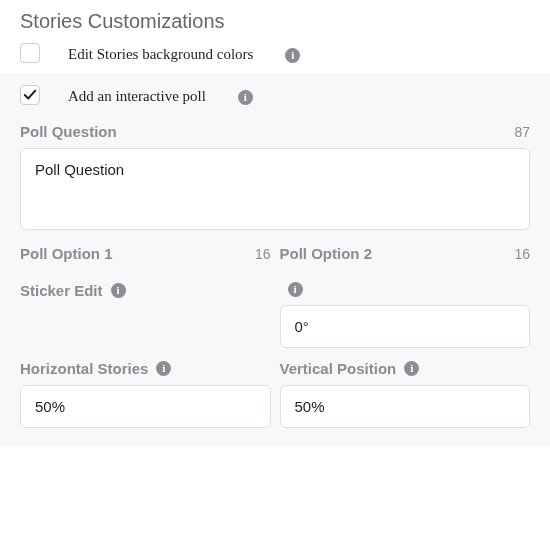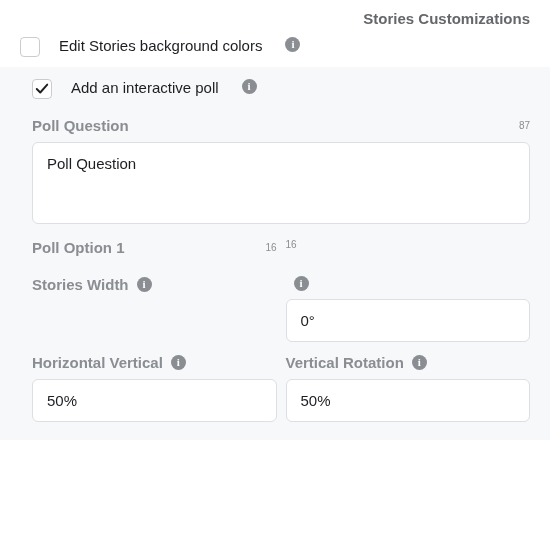--- a/index.html
+++ b/index.html
@@ -4,31 +4,31 @@
   <style>
     * { box-sizing: border-box; margin: 0; padding: 0; }
     body {
       font-family: -apple-system, BlinkMacSystemFont, "Segoe UI", Helvetica, Arial, sans-serif;
       background: #fff;
       color: #1c1e21;
       font-size: 15px;
       width: 550px;
     }
     .section-header {
-      font-weight: 700;
+      font-weight: 400;
       color: #65676b;
       padding: 10px 20px 6px 20px;
-      font-size: 15px;
-      text-align: right;
+      font-size: 20px;
     }
     .checkbox-row {
       display: flex;
-      align-items: flex-start;
+      align-items: flex-end;
       padding: 4px 20px 10px 20px;
-      gap: 19px;
+      gap: 28px;
+      font-family: Liberation Serif, serif;
     }
     .checkbox {
       width: 20px;
       height: 20px;
       border: 1px solid #c9ccd1;
       border-radius: 4px;
       background: #fff;
       display: inline-flex;
       align-items: center;
       justify-content: center;
@@ -54,38 +54,38 @@
       font-weight: 700;
       font-style: normal;
       font-family: Georgia, serif;
       margin-left: 4px;
       cursor: default;
       line-height: 1;
     }
     .info-icon::before { content: "i"; }
     .poll-panel {
       background: #f7f8fa;
-      padding: 12px 20px 18px 32px;
+      padding: 12px 20px 18px 20px;
     }
     .field-label-row {
       display: flex;
       align-items: center;
       justify-content: space-between;
       margin-top: 12px;
       margin-bottom: 8px;
     }
     .field-label {
       font-size: 15px;
       font-weight: 600;
       color: #8a8d91;
       display: flex;
       align-items: center;
     }
     .char-count {
-      font-size: 10px;
+      font-size: 14px;
       color: #8a8d91;
     }
     textarea.input, input.input {
       width: 100%;
       border: 1px solid #dcdfe3;
       border-radius: 6px;
       background: #fff;
       padding: 12px 14px;
       font-size: 15px;
       color: #1c1e21;
@@ -132,58 +132,59 @@
 
   <div class="two-col">
     <div class="col">
       <div class="field-label-row">
         <span class="field-label">Poll Option 1</span>
         <span class="char-count">16</span>
       </div>
     </div>
     <div class="col">
       <div class="field-label-row">
+        <span class="field-label">Poll Option 2</span>
         <span class="char-count">16</span>
       </div>
     </div>
   </div>
 
   <div class="two-col">
     <div class="col">
       <div class="field-label-row">
         <span class="field-label">
-          <span>Stories Width</span>
+          <span>Sticker Edit</span>
           <span class="info-icon" style="margin-left:8px"></span>
         </span>
       </div>
     </div>
     <div class="col">
       <div class="field-label-row">
         <span class="field-label">
           <span class="info-icon" style="margin-left:8px"></span>
         </span>
       </div>
       <input class="input" type="text" value="0°" style="">
     </div>
   </div>
 
   <div class="two-col">
     <div class="col">
       <div class="field-label-row">
         <span class="field-label">
-          <span>Horizontal Vertical</span>
+          <span>Horizontal Stories</span>
           <span class="info-icon" style="margin-left:8px"></span>
         </span>
       </div>
       <input class="input" type="text" value="50%" style="">
     </div>
     <div class="col">
       <div class="field-label-row">
         <span class="field-label">
-          <span>Vertical Rotation</span>
+          <span>Vertical Position</span>
           <span class="info-icon" style="margin-left:8px"></span>
         </span>
       </div>
       <input class="input" type="text" value="50%" style="">
     </div>
   </div>
 
 </div>
 
 </body></html>

